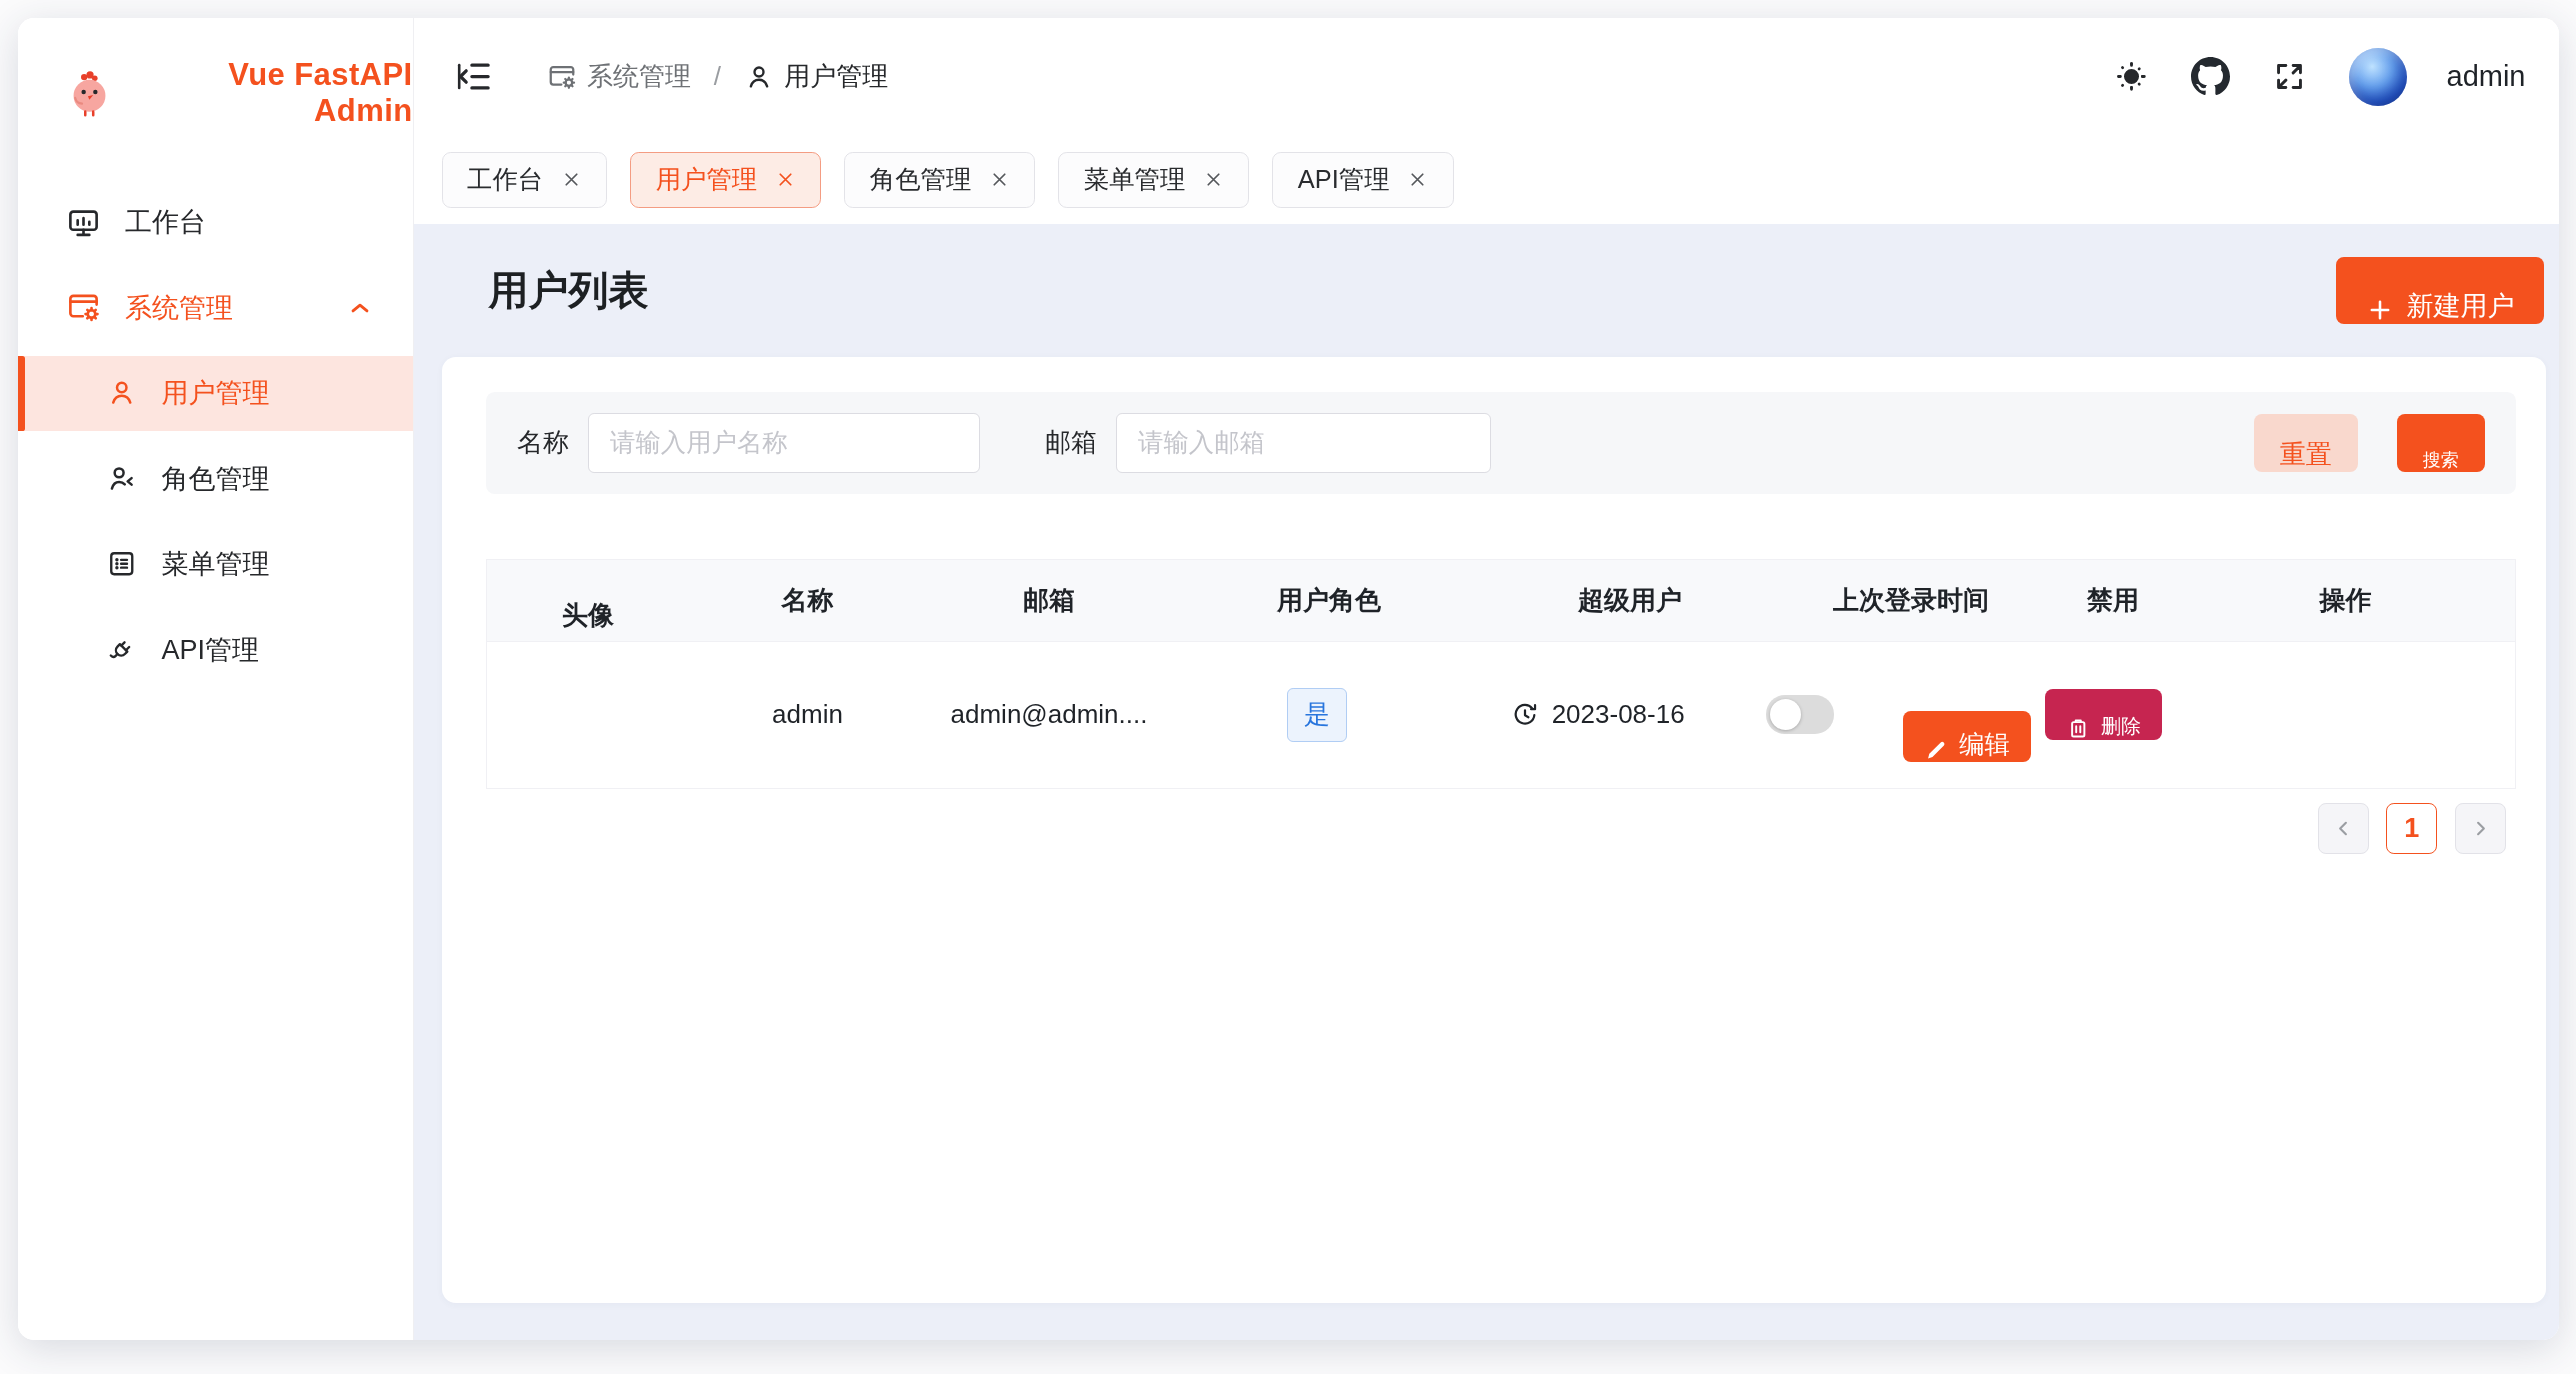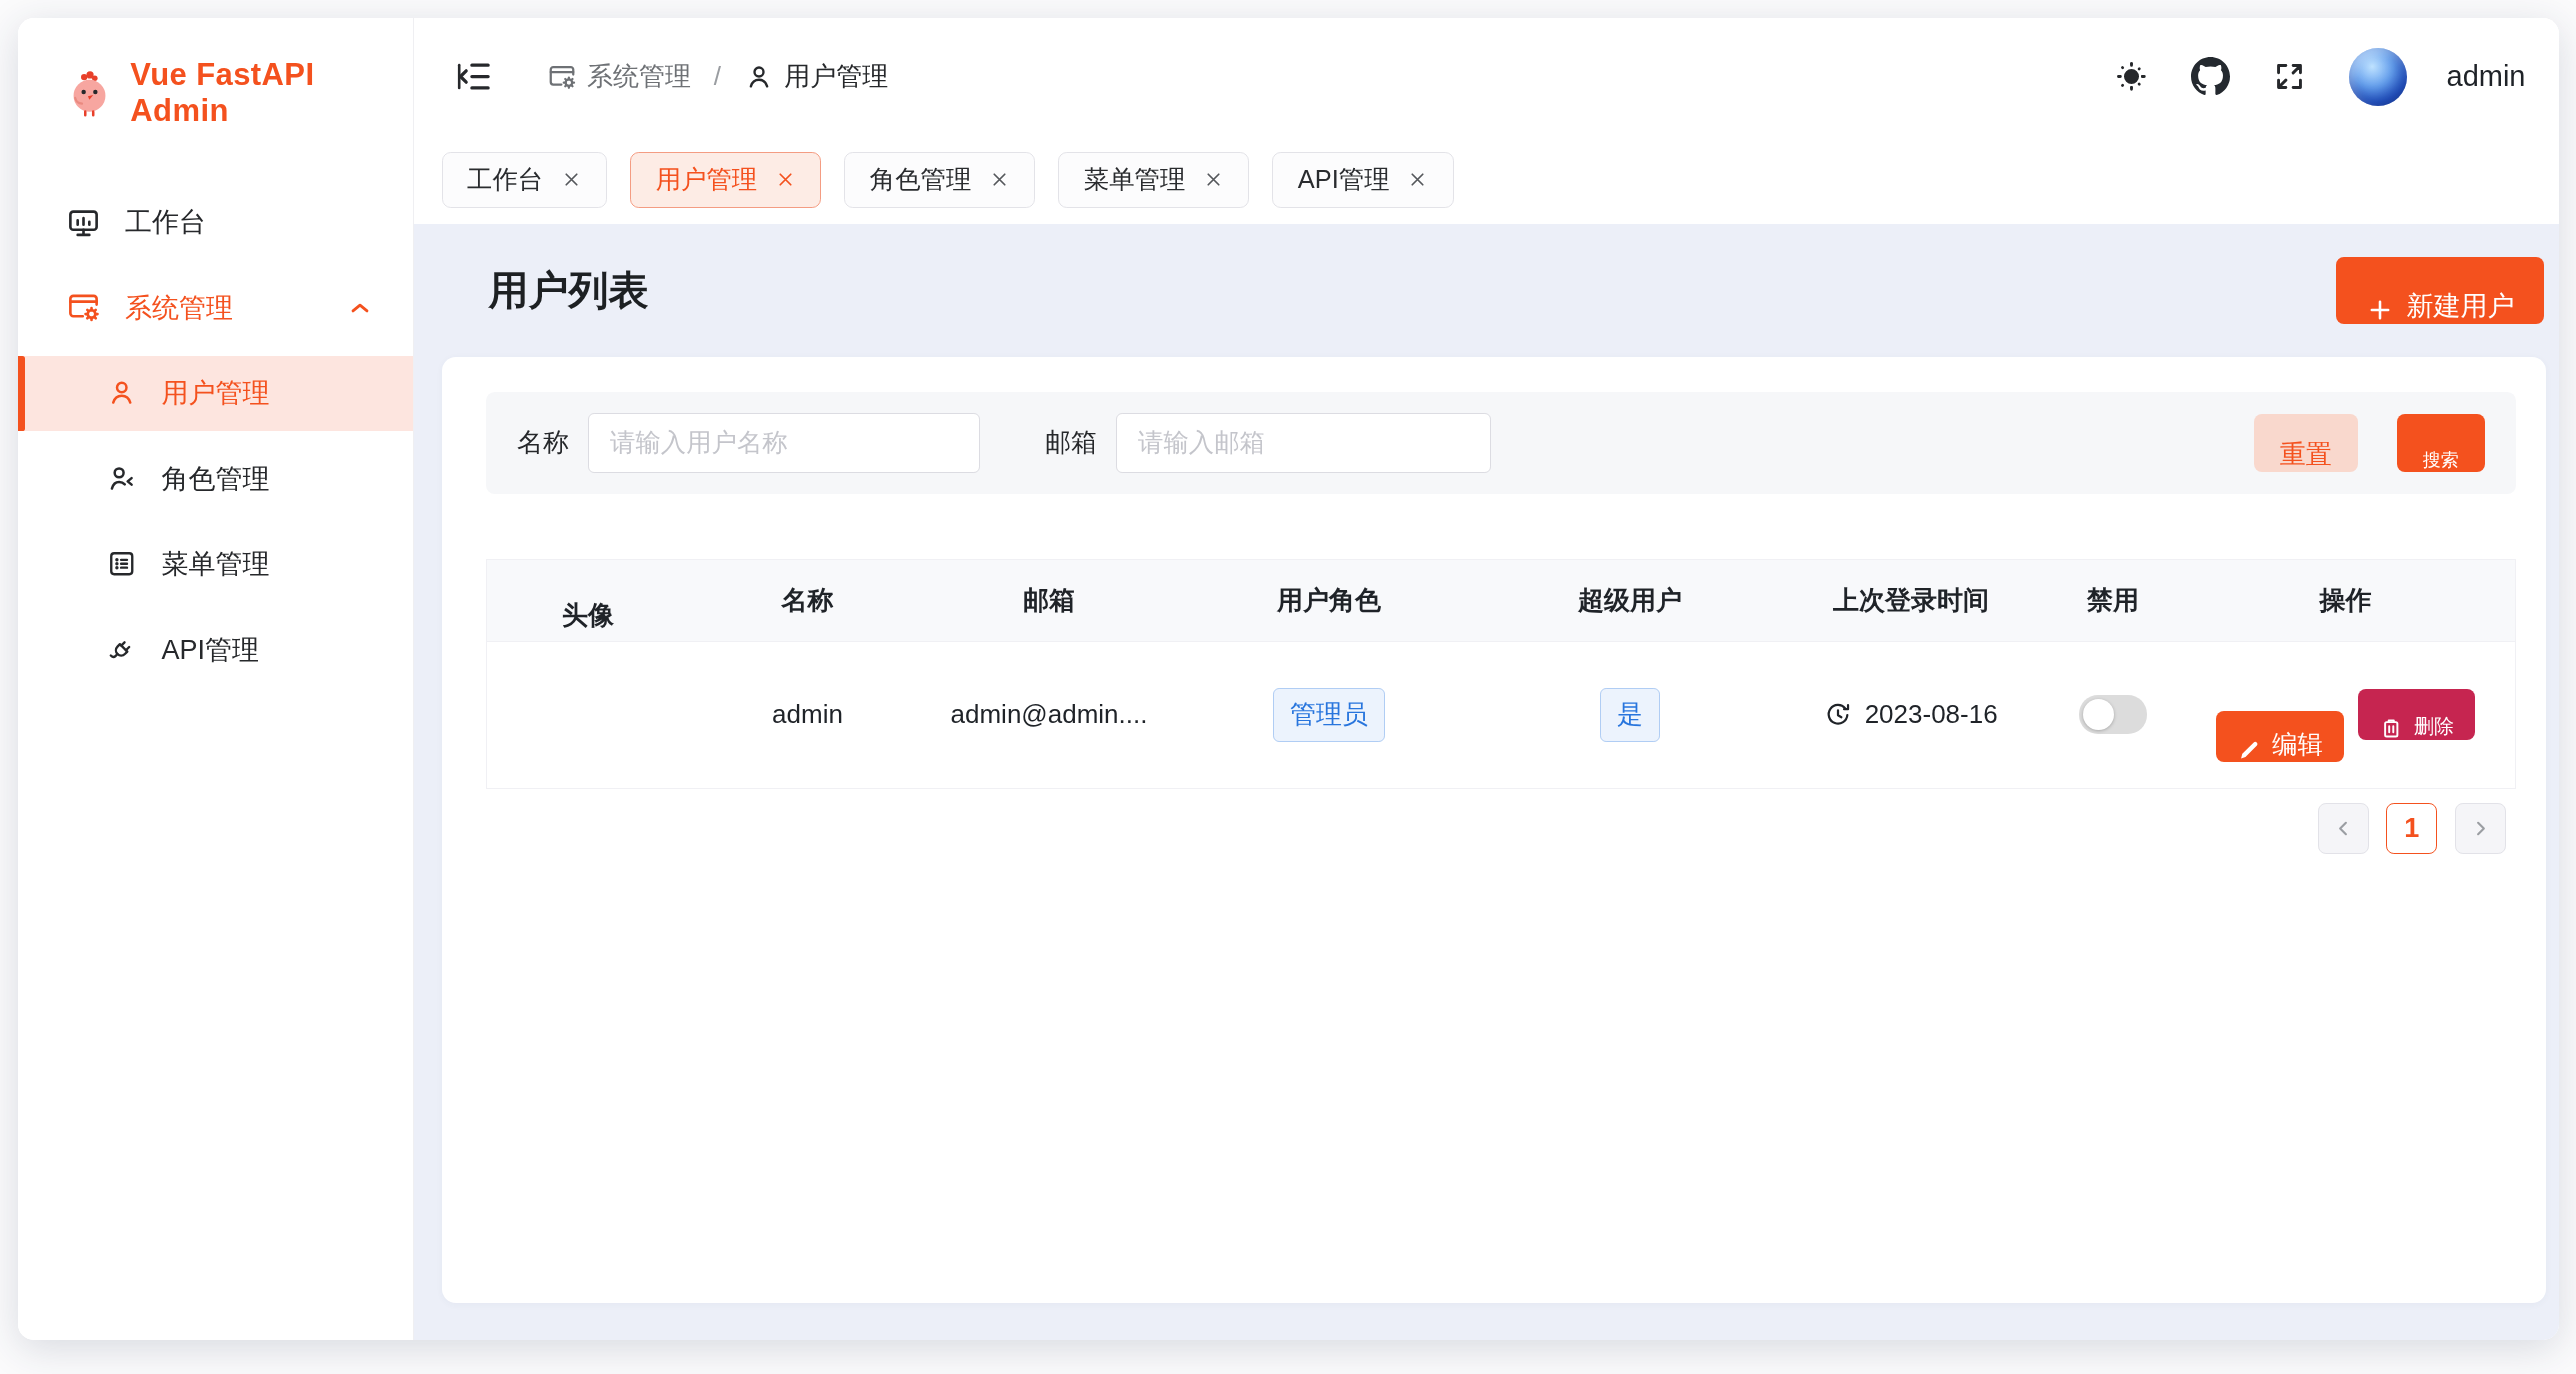--- a/index.html
+++ b/index.html
@@ -5,21 +5,21 @@
   * { margin:0; padding:0; box-sizing:border-box; }
   html,body { width:2576px; height:1375px; background:#fbfbfc; overflow:hidden;
     font-family:"Liberation Sans","DejaVu Sans",sans-serif; color:#1f2328; }
   svg { display:block; }
 
   .window { position:absolute; left:17.5px; top:17.5px; width:2541px; height:1322px;
     background:#fff; border-radius:15.8px; overflow:hidden; display:flex;
     box-shadow:0 8.8px 39px rgba(40,50,80,.16); }
 
   
-  .sidebar { width:396px; flex-shrink:0; background:#fff; border-right:0.9px solid #efeff2; }
+  .sidebar { width:396px; flex-shrink:0; background:#fff; border-right:0.9px solid #efeff2;text-align:right; }
   .logo-row { display:flex; align-items:center; gap:15.8px; padding:39px 0 0 46px; }
   .logo-title { font-size:31px; font-weight:bold; color:#f4511e; letter-spacing:0.4px; }
   .menu { margin-top:56px; }
   .menu-item { display:flex; align-items:center; gap:24.5px; height:75px; margin-bottom:10.5px;
     padding-left:48px; font-size:27px; color:#26282b; cursor:pointer; position:relative; }
   .menu-item .mi-icon { width:35px; height:35px; color:#26282b; }
   .menu-item.parent-active { color:#f4511e; }
   .menu-item.parent-active .mi-icon { color:#f4511e; }
   .menu-item.sub { padding-left:88px; }
   .menu-item.sub .mi-icon { width:31.5px; height:31.5px; }
@@ -345,23 +345,20 @@
             <span class="cell c4">超级用户</span>
             <span class="cell c5">上次登录时间</span>
             <span class="cell c6">禁用</span>
             <span class="cell c7">操作</span>
           </div>
 
           <div class="trow">
             <span class="cell c0"></span>
             <span class="cell c1">admin</span>
             <span class="cell c2">admin@admin....</span>
-            <span class="cell c3">
-              <span class="tag">管理员</span>
-            </span>
             <span class="cell c4">
               <span class="tag">是</span>
             </span>
             <span class="cell c5">
               <span class="time-cell">
                 <span class="clock-icon">
                   <svg viewBox="0 0 24 24" fill="none" stroke="currentColor" stroke-width="1.9" stroke-linecap="round" stroke-linejoin="round">
                     <path d="M18.2 6.3A8 8 0 1 0 20 12"></path>
                     <path d="M20.6 3.6v3.4h-3.4"></path>
                     <path d="M12 8v4.2l2.9 1.7"></path>

